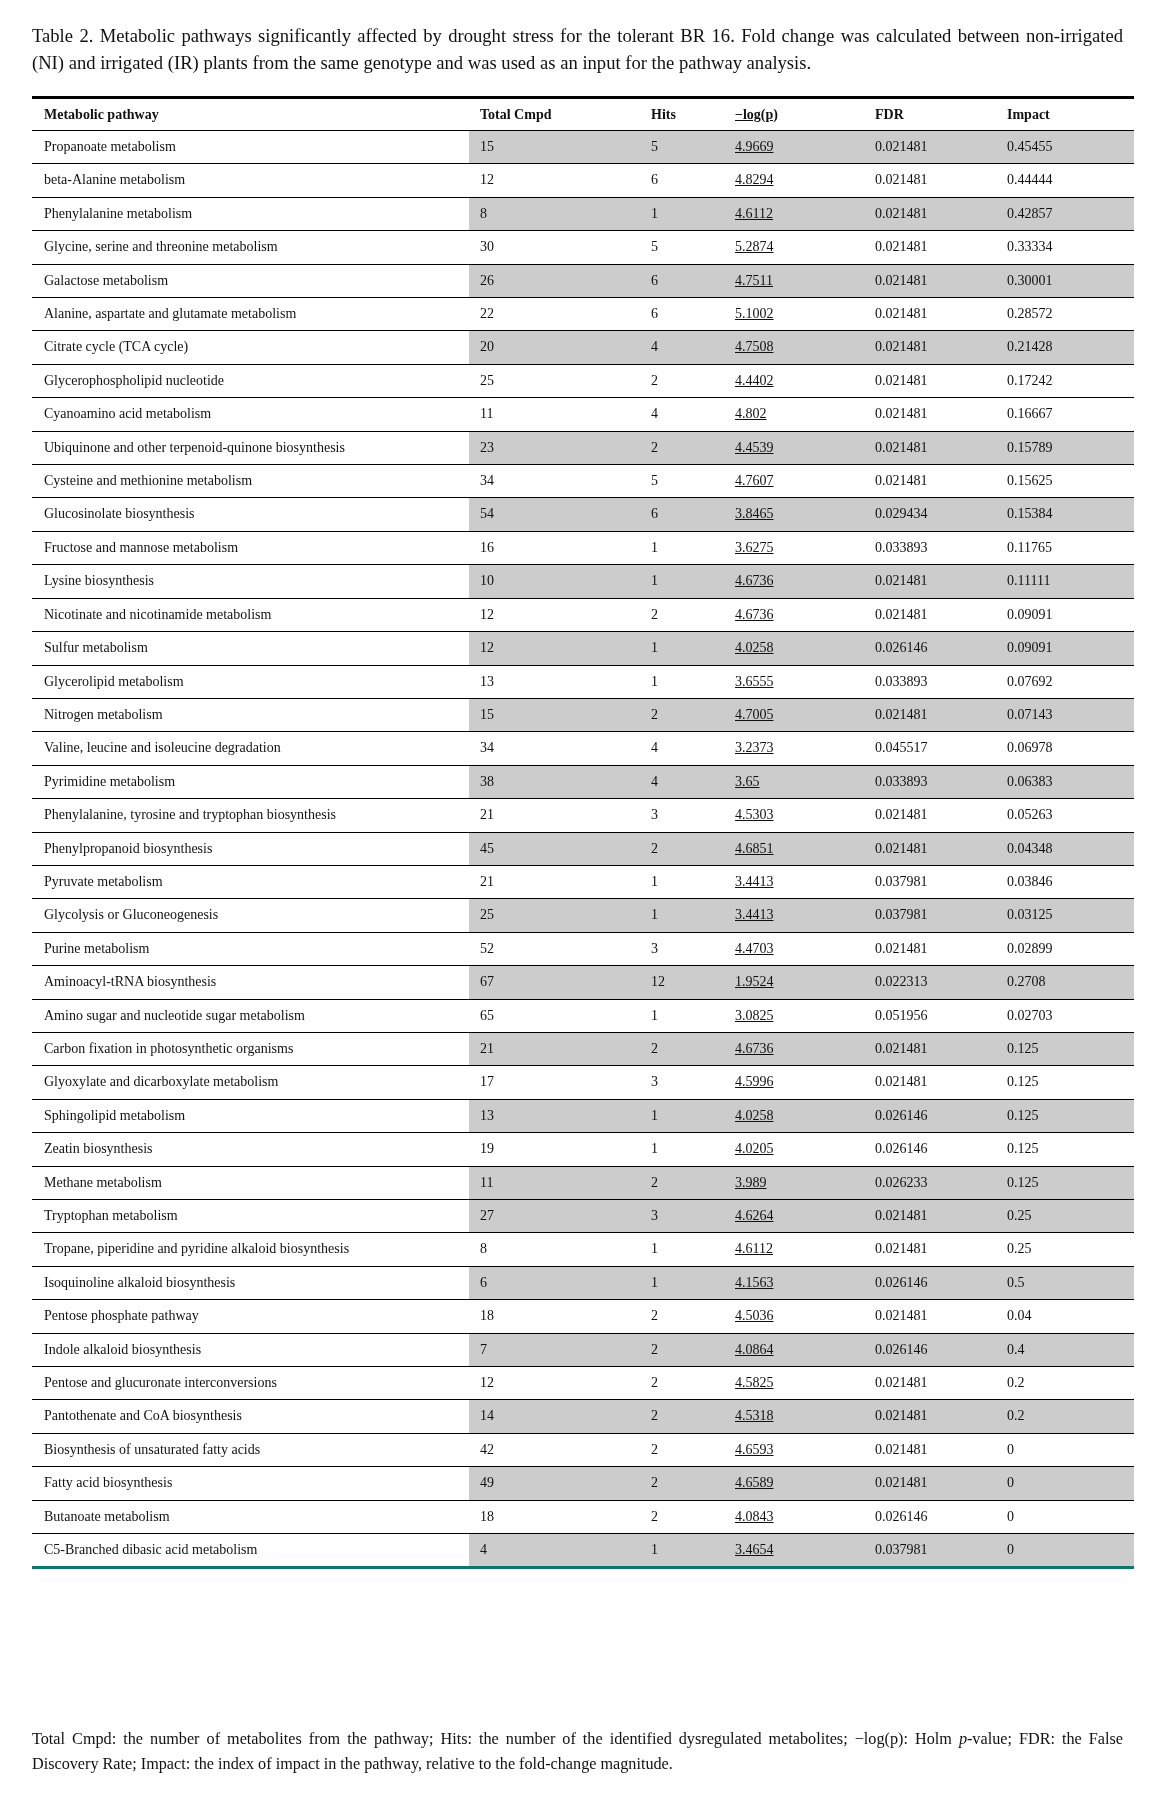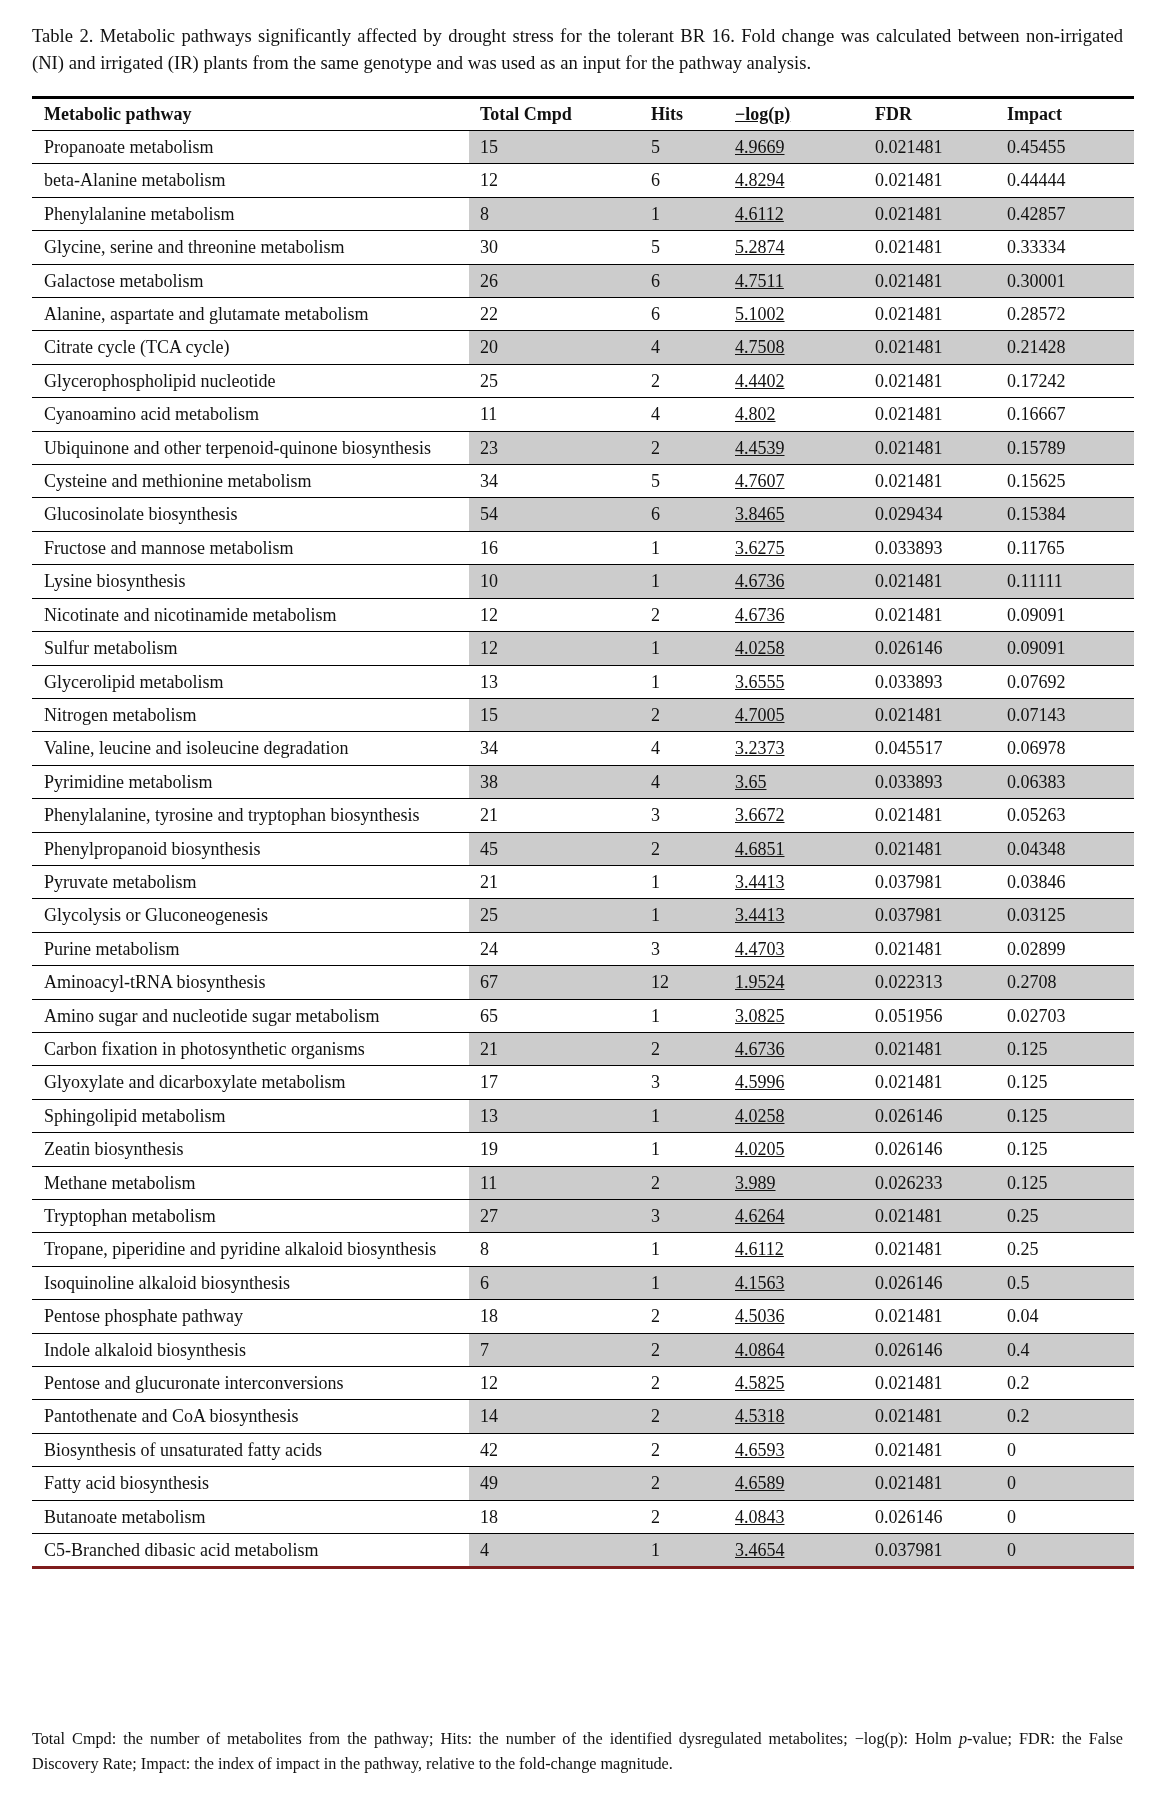--- a/index.html
+++ b/index.html
@@ -2,26 +2,26 @@
 <html><head>
 <meta charset="utf-8">
 <style>
   html, body { margin: 0; padding: 0; background: #ffffff; }
   body { width: 1158px; height: 1803px; position: relative; overflow: hidden;
          font-family: "Liberation Serif", "DejaVu Serif", serif; color: #111; }
   .caption { position: absolute; left: 32px; top: 22px; width: 1091px;
              font-size: 18.6px; line-height: 27px; text-align: justify; text-align-last: left; }
   .caption b { font-weight: normal; }
   table.t { position: absolute; left: 32px; top: 96px; width: 1091px; border-collapse: collapse;
-            font-size: 18px; table-layout: fixed; }
+            font-size: 14px; table-layout: fixed; }
   table.t thead tr { border-top: 3px solid #000; border-bottom: 1.5px solid #000; }
   table.t th { font-weight: bold; text-align: left; height: 31px; padding: 0; vertical-align: middle; }
   table.t td { padding: 0; height: 31px; line-height: 32.4px; vertical-align: top; }
   table.t tbody tr { border-bottom: 1.5px solid #000; }
-  table.t tbody tr:last-child { border-bottom: 3px solid #7f1d1d; }
+  table.t tbody tr:last-child { border-bottom: 3px solid #0f766e; }
   table.t tr.shaded td.num { background: #cccccc; }
   .c0 { width: 425px; padding-left: 12px !important; }
   .c1 { width: 171px; padding-left: 11px !important; }
   .c2 { width: 84px; }
   .c3 { width: 140px; text-decoration: underline; }
   .c4 { width: 132px; margin-top: 24px; }
   .c5 { width: 127px; }
   th.c0 { padding-left: 12px !important; }
   .footnote { position: absolute; left: 32px; top: 1727px; width: 1091px; font-size: 16.2px;
               line-height: 25px; text-align: justify; text-align-last: left; }
@@ -201,21 +201,21 @@
         <td class="c1 num">38</td>
         <td class="c2 num">4</td>
         <td class="c3 num">3.65</td>
         <td class="c4 num">0.033893</td>
         <td class="c5 num">0.06383</td>
       </tr>
       <tr>
         <td class="c0">Phenylalanine, tyrosine and tryptophan biosynthesis</td>
         <td class="c1 num">21</td>
         <td class="c2 num">3</td>
-        <td class="c3 num">3.6672</td>
+        <td class="c3 num">4.5303</td>
         <td class="c4 num">0.021481</td>
         <td class="c5 num">0.05263</td>
       </tr>
       <tr class="shaded">
         <td class="c0">Phenylpropanoid biosynthesis</td>
         <td class="c1 num">45</td>
         <td class="c2 num">2</td>
         <td class="c3 num">4.6851</td>
         <td class="c4 num">0.021481</td>
         <td class="c5 num">0.04348</td>
@@ -231,21 +231,21 @@
       <tr class="shaded">
         <td class="c0">Glycolysis or Gluconeogenesis</td>
         <td class="c1 num">25</td>
         <td class="c2 num">1</td>
         <td class="c3 num">3.4413</td>
         <td class="c4 num">0.037981</td>
         <td class="c5 num">0.03125</td>
       </tr>
       <tr>
         <td class="c0">Purine metabolism</td>
-        <td class="c1 num">24</td>
+        <td class="c1 num">52</td>
         <td class="c2 num">3</td>
         <td class="c3 num">4.4703</td>
         <td class="c4 num">0.021481</td>
         <td class="c5 num">0.02899</td>
       </tr>
       <tr class="shaded">
         <td class="c0">Aminoacyl-tRNA biosynthesis</td>
         <td class="c1 num">67</td>
         <td class="c2 num">12</td>
         <td class="c3 num">1.9524</td>

